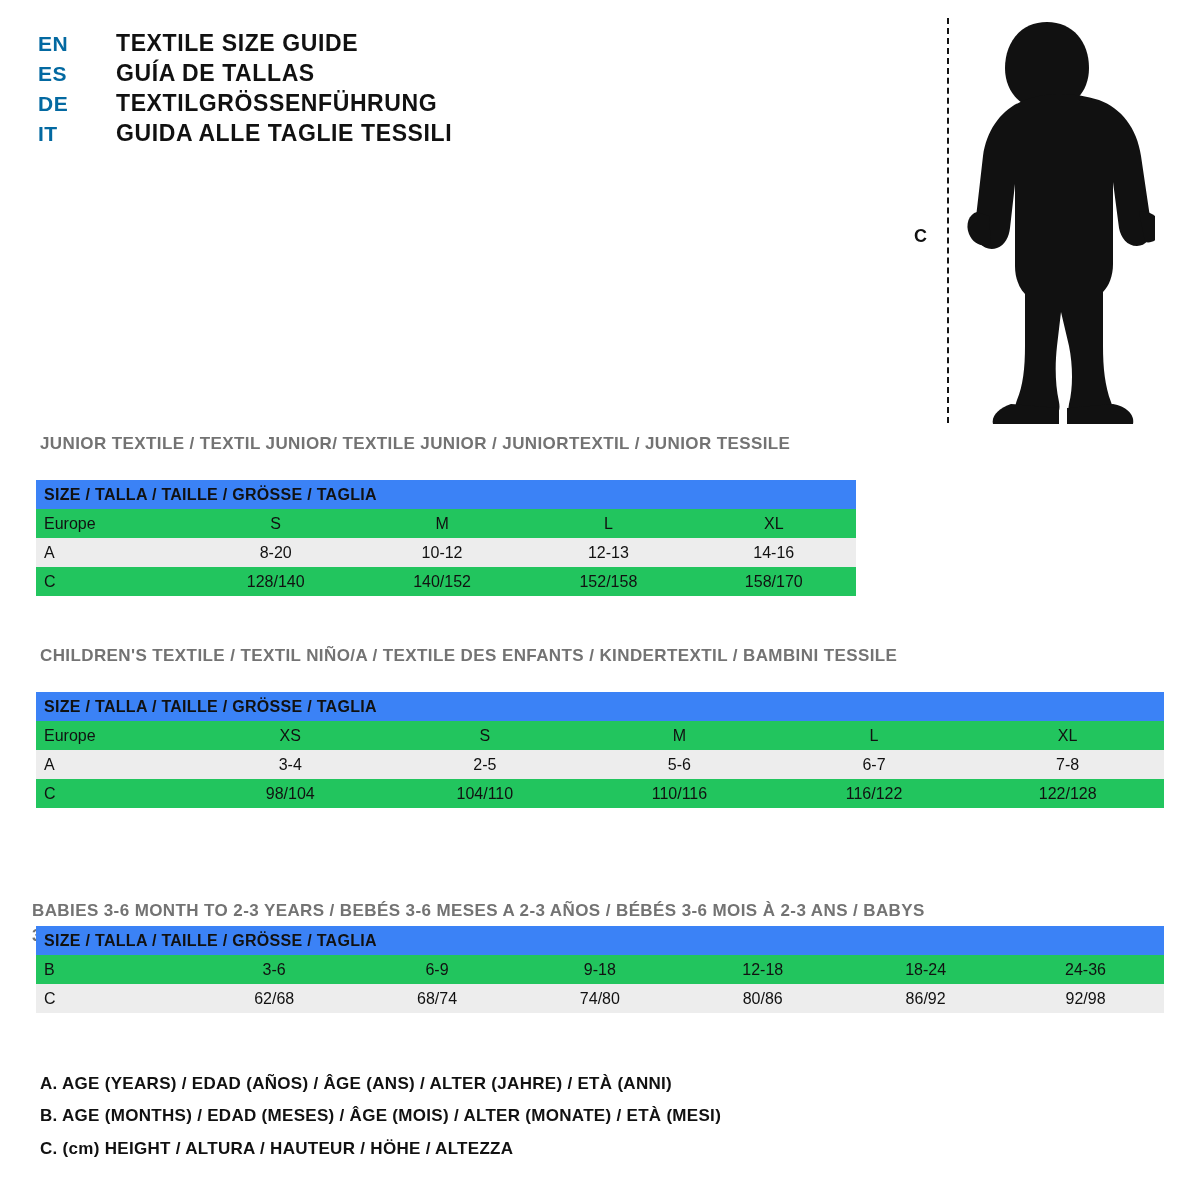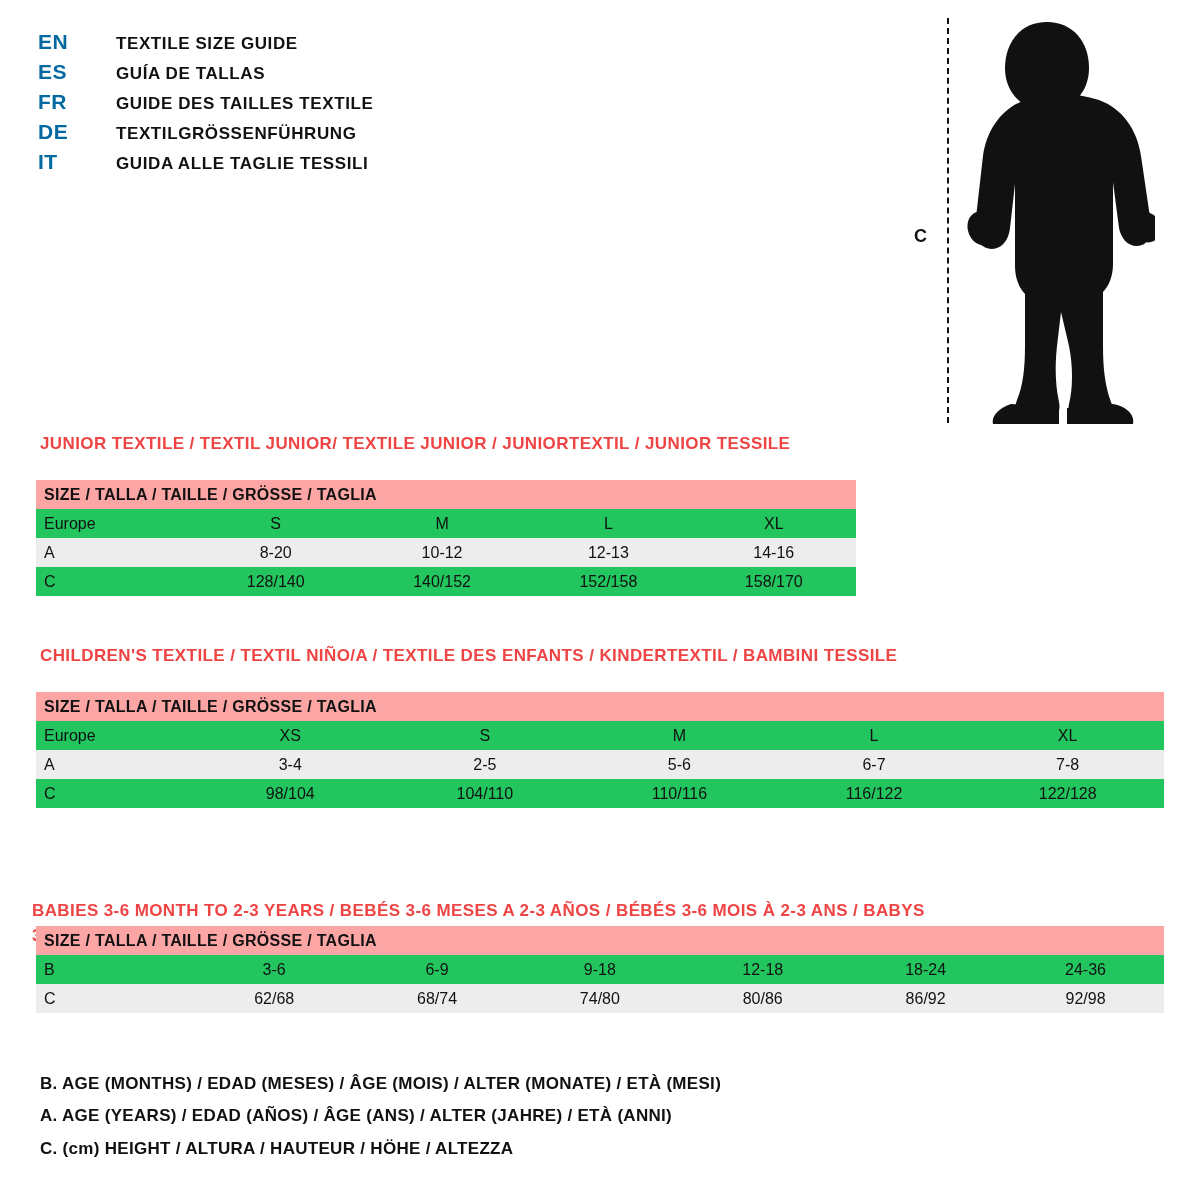--- a/index.html
+++ b/index.html
@@ -29,21 +29,21 @@
     height: 30px;
   }
   .lang-code {
     width: 78px;
     font-size: 21px;
     font-weight: bold;
     letter-spacing: 0.5px;
     color: #0369a1;
   }
   .lang-text {
-    font-size: 17px;
+    font-size: 23px;
     font-weight: bold;
     letter-spacing: 0.6px;
     color: #111;
     text-transform: uppercase;
   }
 
   
   .figure-wrap {
     position: absolute;
     left: 900px;
@@ -72,39 +72,39 @@
     left: 55px;
     top: 8px;
   }
 
   
   .section-title {
     position: absolute;
     font-size: 17px;
     font-weight: bold;
     letter-spacing: 0.4px;
-    color: #ef4444;
+    color: #737373;
     text-transform: uppercase;
     line-height: 1.45;
   }
 
   
   table.size-table {
     position: absolute;
     border-collapse: collapse;
     font-size: 16px;
     color: #111;
   }
   table.size-table td {
     padding: 0;
     height: 29px;
     vertical-align: middle;
   }
   .band {
-    background: #fca5a5;
+    background: #3b82f6;
     font-weight: bold;
     letter-spacing: 0.3px;
     padding-left: 8px !important;
     text-transform: uppercase;
   }
   .row-alt {
     background: #ededed;
   }
   .row-plain {
     background: #22c55e;
@@ -135,24 +135,20 @@
 <body>
 
 <div class="header">
   <div class="lang-row">
     <span class="lang-code">EN</span>
     <span class="lang-text">TEXTILE SIZE GUIDE</span>
   </div>
   <div class="lang-row">
     <span class="lang-code">ES</span>
     <span class="lang-text">GUÍA DE TALLAS</span>
-  </div>
-  <div class="lang-row">
-    <span class="lang-code">FR</span>
-    <span class="lang-text">GUIDE DES TAILLES TEXTILE</span>
   </div>
   <div class="lang-row">
     <span class="lang-code">DE</span>
     <span class="lang-text">TEXTILGRÖSSENFÜHRUNG</span>
   </div>
   <div class="lang-row">
     <span class="lang-code">IT</span>
     <span class="lang-text">GUIDA ALLE TAGLIE TESSILI</span>
   </div>
 </div>
@@ -269,16 +265,16 @@
     <td class="cell-val">68/74</td>
     <td class="cell-val">74/80</td>
     <td class="cell-val">80/86</td>
     <td class="cell-val">86/92</td>
     <td class="cell-val">92/98</td>
   </tr>
 </tbody>
   </table>
 
 <div class="legend">
+  <div>A. AGE (YEARS) / EDAD (AÑOS) / ÂGE (ANS) / ALTER (JAHRE) / ETÀ (ANNI)</div>
   <div>B. AGE (MONTHS) / EDAD (MESES) / ÂGE (MOIS) / ALTER (MONATE) / ETÀ (MESI)</div>
-  <div>A. AGE (YEARS) / EDAD (AÑOS) / ÂGE (ANS) / ALTER (JAHRE) / ETÀ (ANNI)</div>
   <div class="lc">C. (cm) HEIGHT / ALTURA / HAUTEUR / HÖHE / ALTEZZA</div>
 </div>
 
 </body></html>

